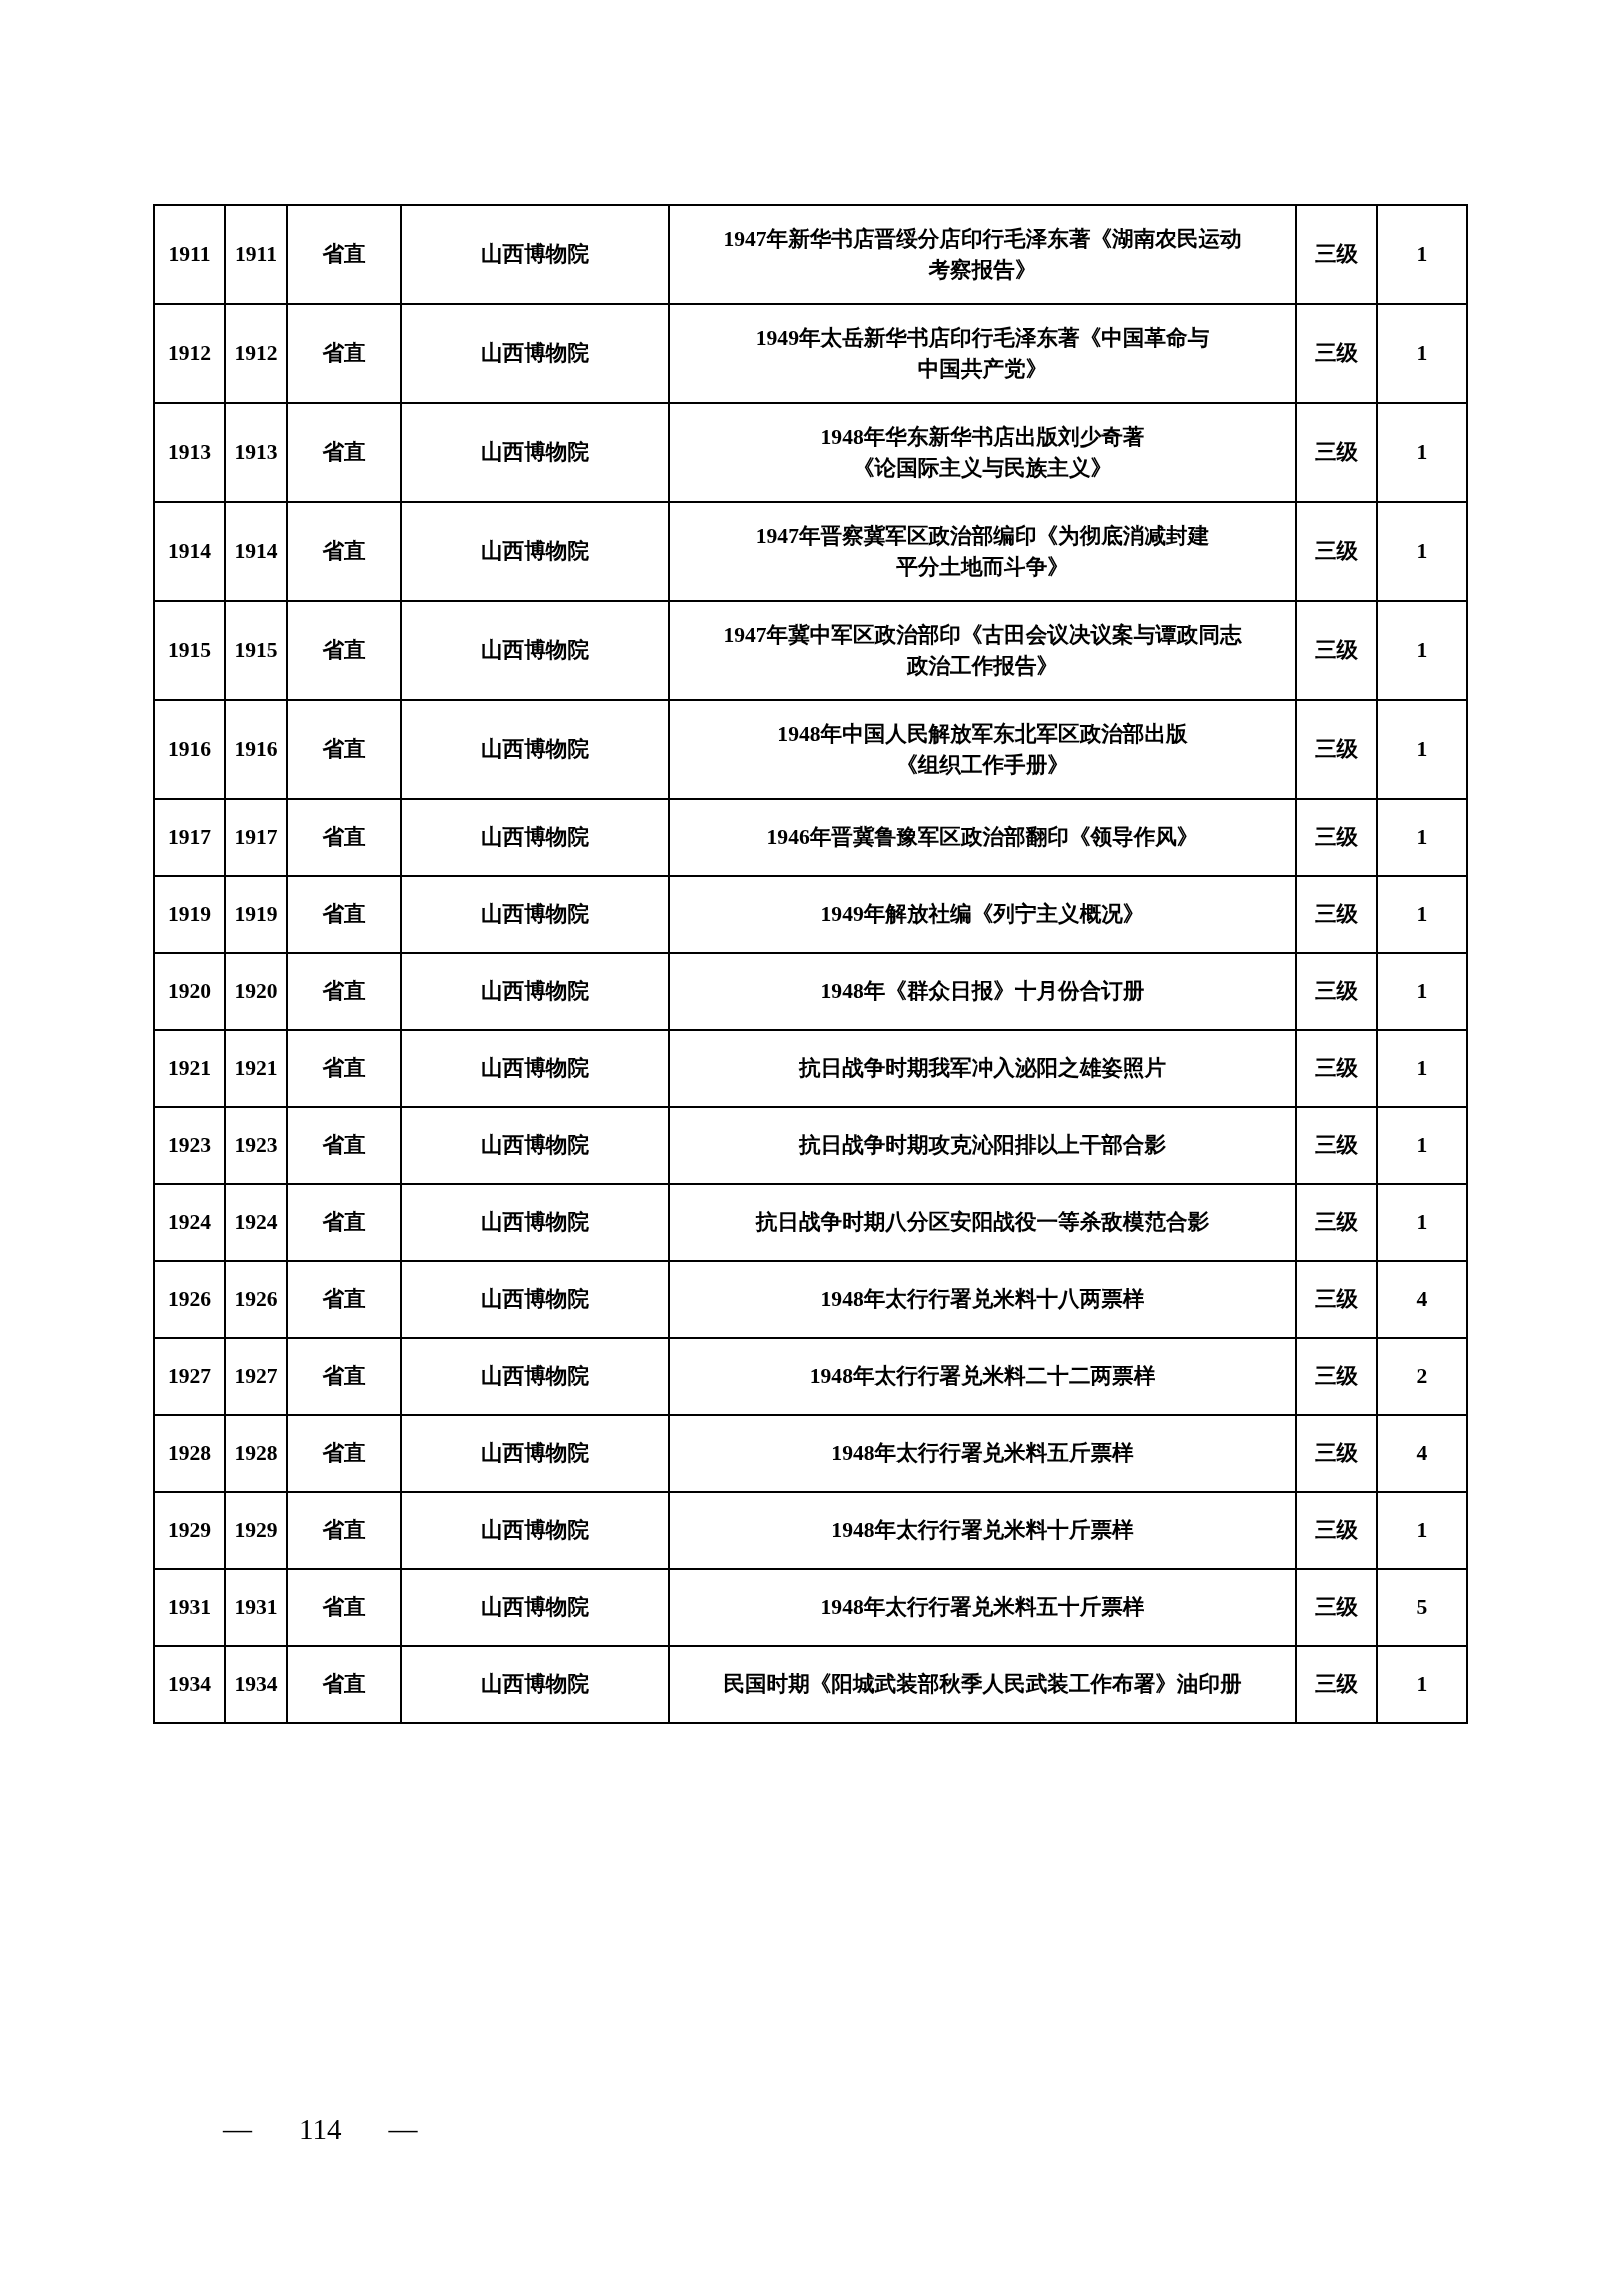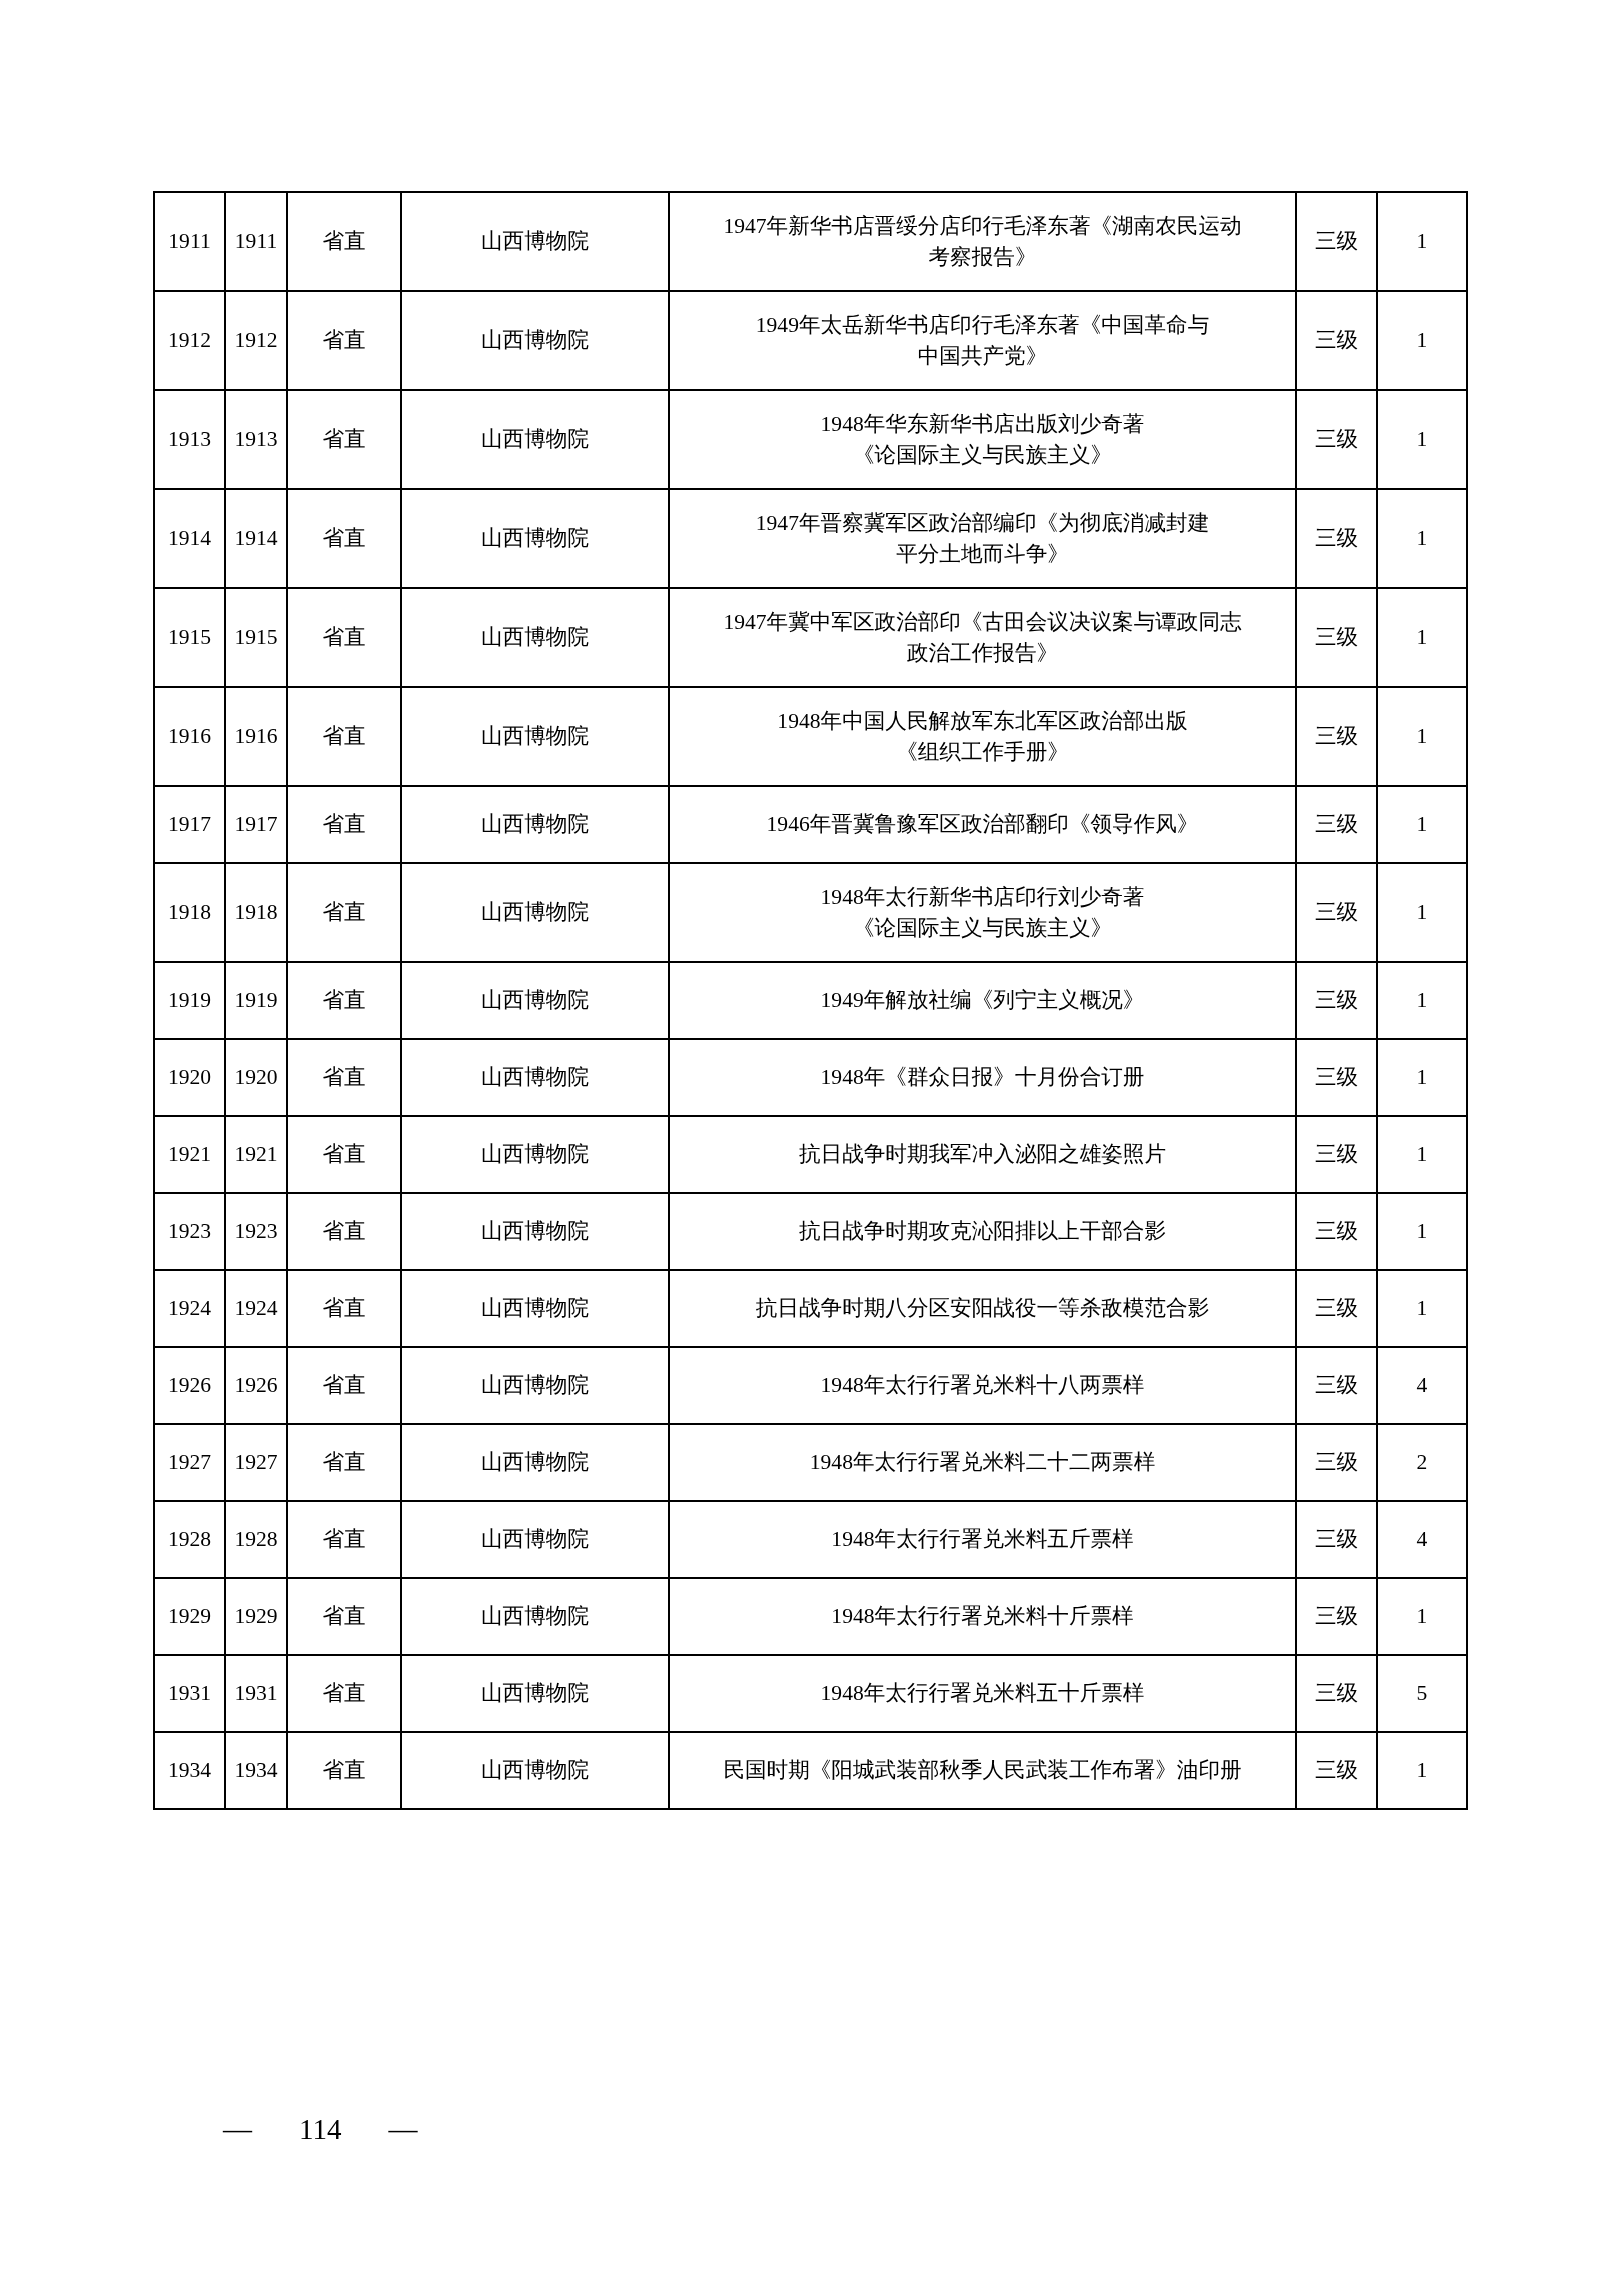--- a/index.html
+++ b/index.html
@@ -15,24 +15,25 @@
     color: #000000;
   }
   .page {
     position: absolute;
     inset: 0;
     background: #ffffff;
   }
   table.record-table {
     position: absolute;
     left: 153px;
-    top: 191px;
+    top: 204px;
     width: 1312px;
     border-collapse: collapse;
     table-layout: fixed;
+    font-weight: bold;
   }
   table.record-table td {
     border: 2.9px solid #000000;
     text-align: center;
     vertical-align: middle;
     font-size: 21.6px;
     line-height: 31px;
     padding: 0 5.9px;
     overflow: hidden;
   }
@@ -130,30 +131,20 @@
     </tr>
         <tr class="row-single">
       <td>1917</td>
       <td>1917</td>
       <td>省直</td>
       <td>山西博物院</td>
       <td class="cell-description">1946年晋冀鲁豫军区政治部翻印《领导作风》</td>
       <td>三级</td>
       <td>1</td>
     </tr>
-        <tr class="row-double">
-      <td>1918</td>
-      <td>1918</td>
-      <td>省直</td>
-      <td>山西博物院</td>
-      <td class="cell-description">1948年太行新华书店印行刘少奇著
-《论国际主义与民族主义》</td>
-      <td>三级</td>
-      <td>1</td>
-    </tr>
         <tr class="row-single">
       <td>1919</td>
       <td>1919</td>
       <td>省直</td>
       <td>山西博物院</td>
       <td class="cell-description">1949年解放社编《列宁主义概况》</td>
       <td>三级</td>
       <td>1</td>
     </tr>
         <tr class="row-single">

